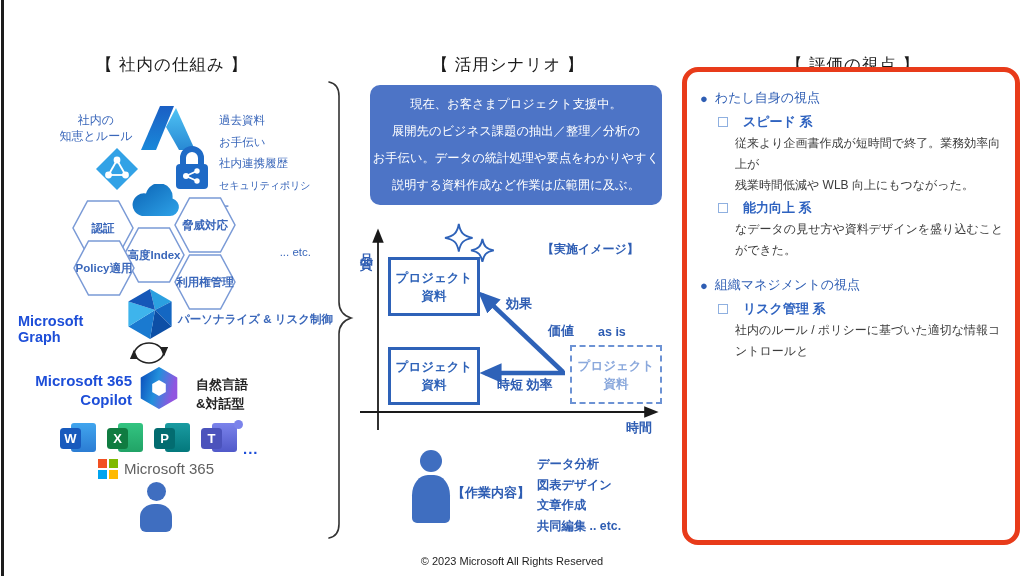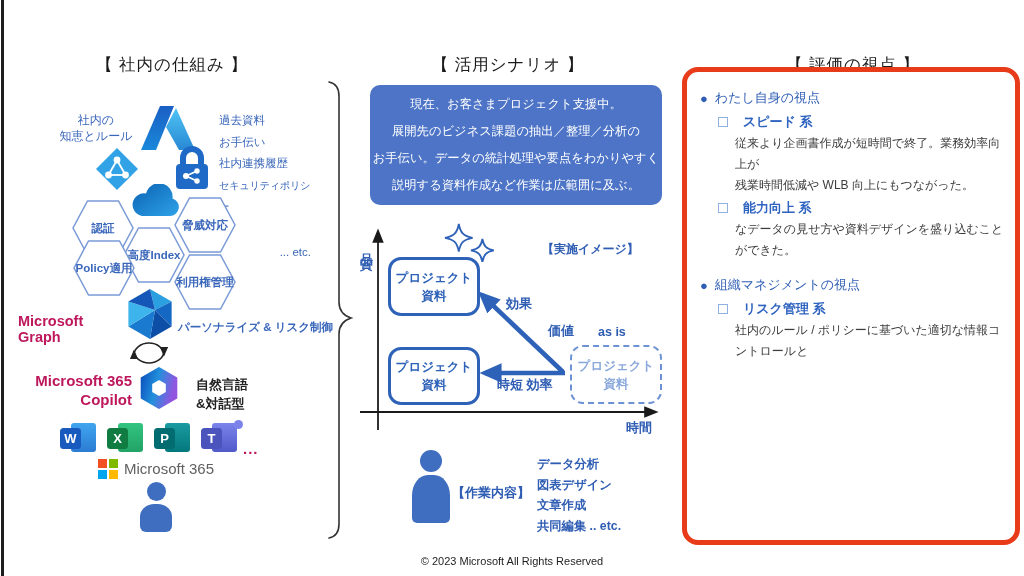--- a/index.html
+++ b/index.html
@@ -1,19 +1,19 @@
 <!DOCTYPE html>
 <html><head>
 <meta charset="utf-8">
 <style>
   html,body{margin:0;padding:0;}
   body{width:1024px;height:576px;background:#fff;font-family:"Liberation Sans",sans-serif;position:relative;overflow:hidden;}
   .abs{position:absolute;}
   .b{font-weight:bold;}
-  .blue{color:#be185d;}
+  .blue{color:#1d4ed8;}
   .stage{position:absolute;left:0;top:0;width:1024px;height:576px;}
   .edge{position:absolute;top:0;width:3px;height:576px;background:#1d1d1d;}
   .col-title{position:absolute;top:34px;width:220px;text-align:center;font-size:16.5px;color:#1a1a1a;letter-spacing:1px;margin-top:20px;}
   
   .small-blue{font-size:12px;color:#3a67ba;line-height:16px;text-align:center;}
   .data-list{font-size:11.5px;color:#3a67ba;line-height:21.5px;width:96px;}
   .data-list div:nth-child(4){font-size:10.3px;letter-spacing:-0.4px;}
   .data-list div:last-child{text-align:right;padding-right:4px;margin-top:24px;}
   .hex{position:absolute;width:62px;height:56px;}
   .hex svg{position:absolute;left:0;top:0;}
@@ -21,21 +21,21 @@
   .appicon{position:absolute;width:38px;height:34px;}
   .app-back{position:absolute;left:11px;top:1px;width:25px;height:29px;border-radius:3px;}
   .app-front{position:absolute;left:0;top:6px;width:21px;height:21px;border-radius:3.5px;color:#fff;font-weight:bold;font-size:13px;display:flex;align-items:center;justify-content:center;}
   .t-head{position:absolute;right:-4px;top:-2px;width:9px;height:9px;border-radius:50%;background:#7b83eb;}
   .m365sq{display:grid;grid-template-columns:9px 9px;grid-template-rows:9px 9px;gap:1.5px;}
   .person{position:absolute;}
   .person .head{position:absolute;border-radius:50%;background:#3f6ec0;}
   .person .bod{position:absolute;background:#3f6ec0;border-radius:45% 45% 6px 6px;}
   
   .intro-box{position:absolute;left:370px;top:85px;width:292px;height:120px;background:#4d74c6;border-radius:10px;color:#fff;font-size:12.3px;line-height:27px;text-align:center;padding-top:6px;box-sizing:border-box;}
-  .proj-box{position:absolute;width:86px;background:#fff;border:3px solid #2e62b8;border-radius:13px;display:flex;flex-direction:column;align-items:center;justify-content:center;font-size:12.5px;font-weight:bold;color:#2e62b8;line-height:18px;}
+  .proj-box{position:absolute;width:86px;background:#fff;border:3px solid #2e62b8;border-radius:0;display:flex;flex-direction:column;align-items:center;justify-content:center;font-size:12.5px;font-weight:bold;color:#2e62b8;line-height:18px;}
   .proj-box.dashed{border:2px dashed #6c92d4;color:#8aa8dc;}
   .chart-label{position:absolute;font-weight:bold;color:#2e5db3;font-size:12.5px;}
   .work-list{position:absolute;font-size:12.3px;color:#2e5db3;line-height:20.5px;font-weight:600;}
   .footer{position:absolute;left:0;top:555px;width:1024px;text-align:center;font-size:11px;color:#1e1e1e;}
   
   .eval-panel{position:absolute;left:682px;top:67px;width:338px;height:478px;border:5px solid #e83b1a;border-radius:16px;box-sizing:border-box;padding:16px 10px 0 13px;background:#fff;}
   .esec{margin-bottom:14px;}
   .esec-title{display:flex;align-items:center;gap:7px;margin-bottom:4px;height:20px;}
   .esec-title .dot{color:#2e5db3;font-size:13px;line-height:13px;}
   .esec-title .t{font-size:13px;font-weight:normal;color:#2e5db3;}
@@ -161,21 +161,21 @@
 
   <svg class="abs" style="left:124px;top:288px;" width="52" height="52" viewBox="0 0 52 52">
     <polygon points="26,1 47.6,13.5 31,22" fill="#2ba0e0"></polygon>
     <polygon points="47.6,13.5 47.6,38.5 31,22" fill="#1467c2"></polygon>
     <polygon points="47.6,38.5 26,51 31,22" fill="#0d4fa6"></polygon>
     <polygon points="26,51 4.4,38.5 31,22" fill="#1a7ad0"></polygon>
     <polygon points="4.4,38.5 4.4,13.5 31,22" fill="#3eb4ec"></polygon>
     <polygon points="4.4,13.5 26,1 31,22" fill="#1557b8"></polygon>
   </svg>
   <div class="abs b blue" style="left:18px;top:313px;width:104px;font-size:14.5px;">Microsoft Graph</div>
-  <div class="abs b" style="left:178px;top:320px;font-size:11.5px;color:#3a67ba;">パーソナライズ &amp; リスク制御</div>
+  <div class="abs b" style="left:178px;top:312px;font-size:11.5px;color:#3a67ba;">パーソナライズ &amp; リスク制御</div>
 
   <svg class="abs" style="left:126px;top:338px;" width="46" height="30" viewBox="0 0 46 30">
     <defs>
         <marker id="mk" markerWidth="7" markerHeight="7" refX="5" refY="2.6" orient="auto">
           <path d="M0,0 L6,2.6 L0,5.2 Z" fill="#222"></path>
         </marker>
       </defs>
     <path d="M8 17 A15 12 0 0 1 38 17" stroke="#222" stroke-width="1.6" fill="none" marker-end="url(#mk)"></path>
     <path d="M38 13 A15 12 0 0 1 8 13" stroke="#222" stroke-width="1.6" fill="none" marker-end="url(#mk)"></path>
   </svg>

